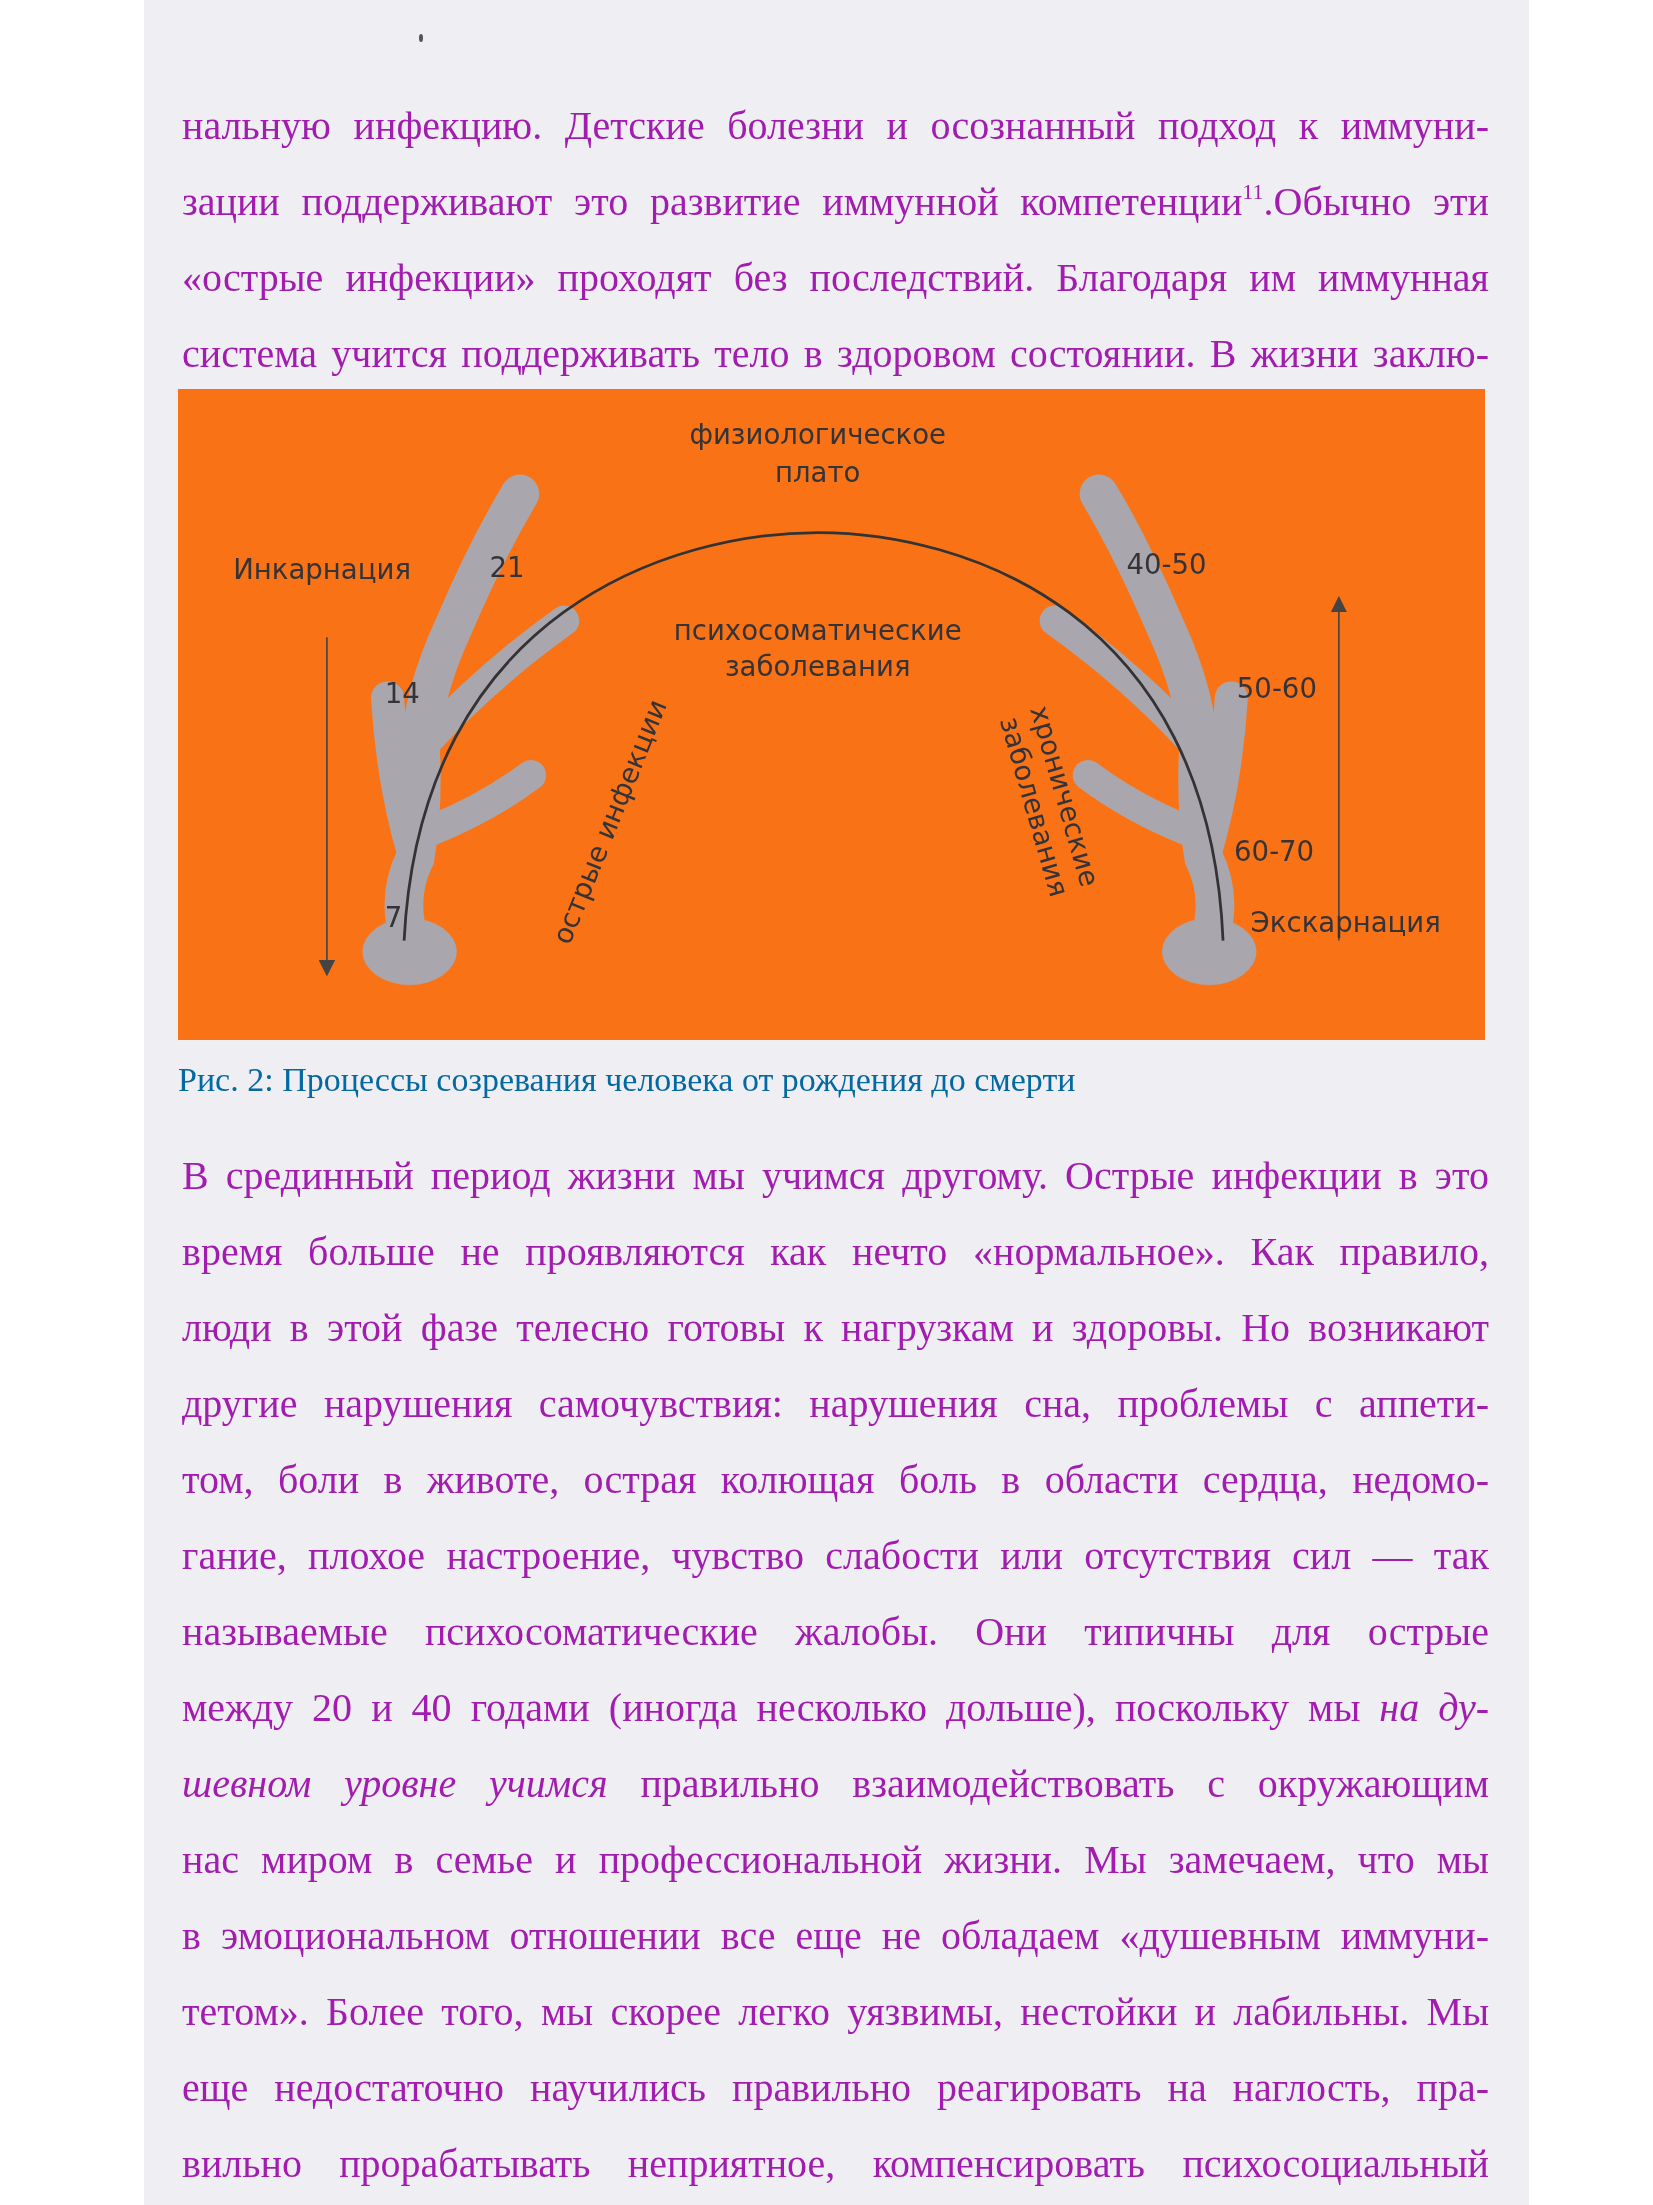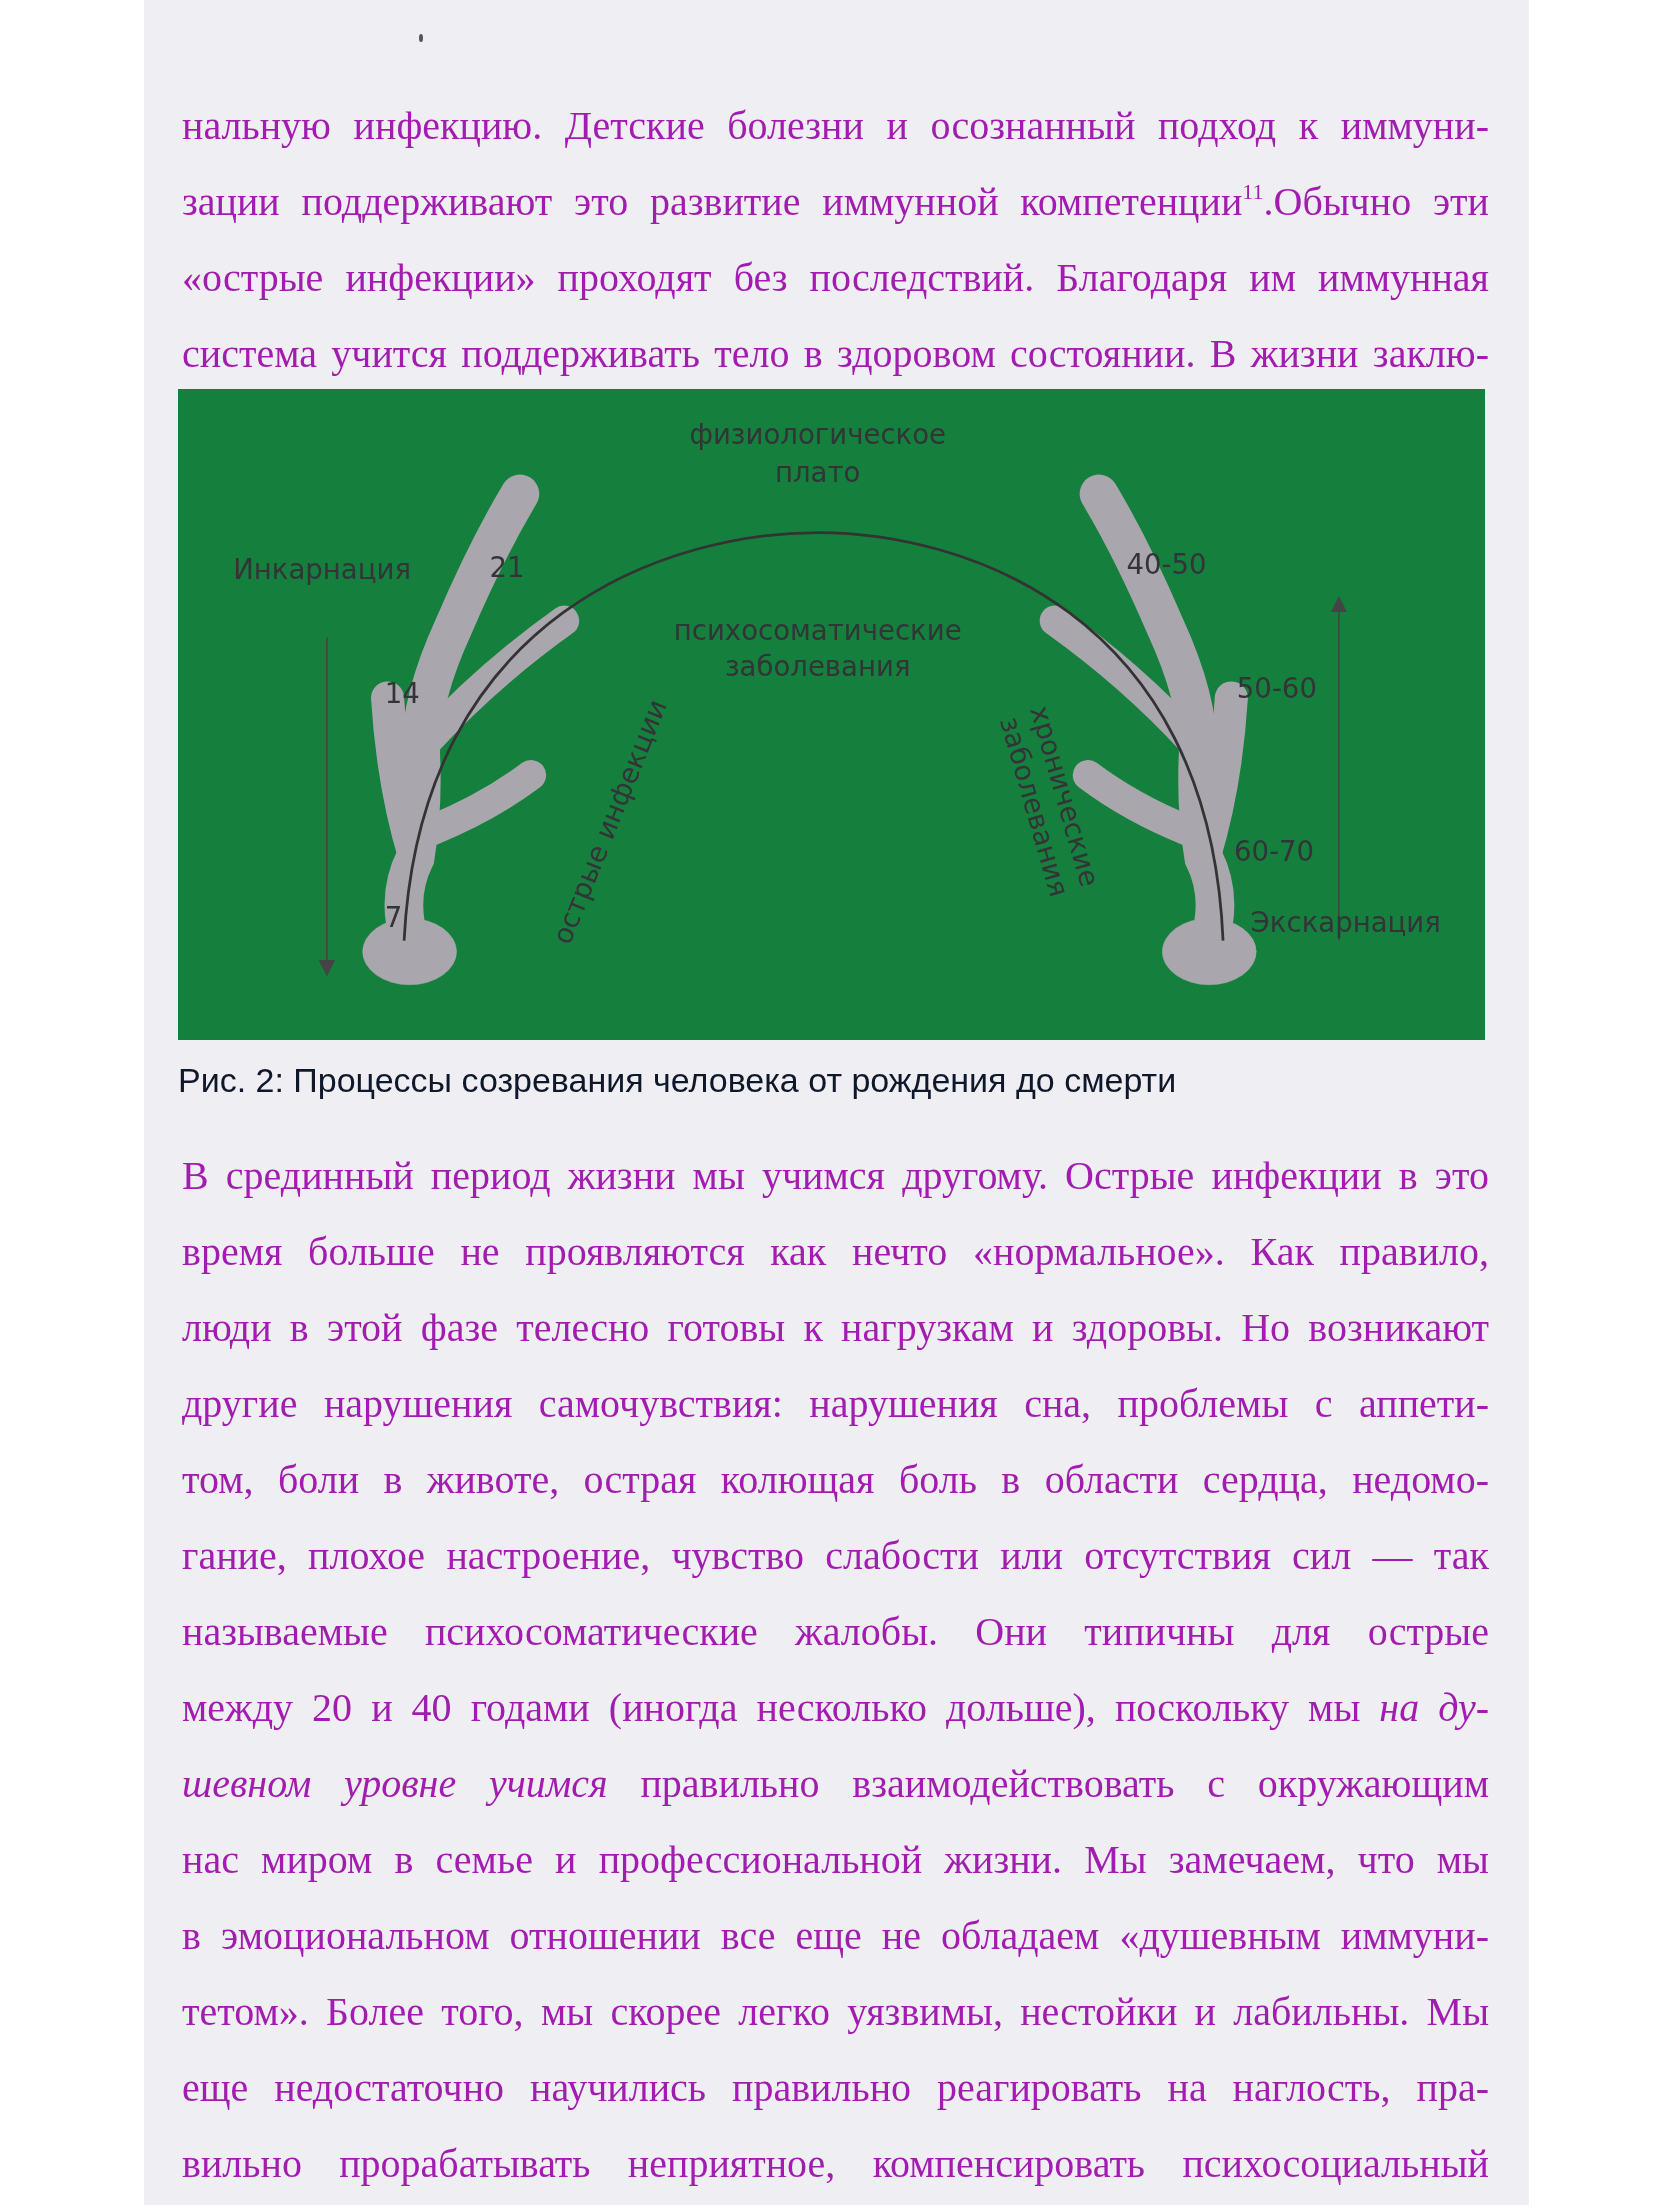--- a/index.html
+++ b/index.html
@@ -5,24 +5,24 @@
   html, body { margin:0; padding:0; }
   body { width:1654px; height:2205px; background:#ffffff; position:relative; overflow:hidden; }
   .page { position:absolute; left:144px; top:0; width:1385px; height:2205px; background:#efeef3; }
   .text-block { position:absolute; left:182px; width:1307px; font-family:"Liberation Serif", serif; font-size:40px; line-height:76px; color:#a21caf; text-align:justify; }
   .text-block .line { display:block; height:76px; white-space:nowrap; text-align-last:justify; }
   .text-block .line.last { text-align-last:left; }
   .text-block sup { font-size:22px; vertical-align:16.5px; line-height:0; }
   .text-block i { font-style:italic; }
   #top-para { top:88px; }
   #main-para { top:1138px; }
-  .figure { position:absolute; left:178px; top:389px; width:1307px; height:651px; background:#15803d; }
+  .figure { position:absolute; left:178px; top:389px; width:1307px; height:651px; background:#f97316; }
   .figure svg { position:absolute; left:0; top:0; width:1307px; height:651px; }
   .fig-label { font-family:"DejaVu Sans", sans-serif; font-size:50px; fill:#333338; }
-  .caption { position:absolute; left:178px; top:1061px; font-family:Liberation Sans, sans-serif; font-size:34px; color:#0f172a; white-space:nowrap; }
+  .caption { position:absolute; left:178px; top:1061px; font-family:Liberation Serif, serif; font-size:34px; color:#0369a1; white-space:nowrap; }
   .speck { position:absolute; background:#555; border-radius:50%; }
 </style>
 </head>
 <body>
 
 <div class="page"></div>
 <div class="speck" style="left:419px;top:34px;width:4.4px;height:7.7px;"></div>
 <div class="speck" style="left:885px;top:496px;width:3.9px;height:5.5px;"></div>
 
 <div class="text-block" id="top-para">

